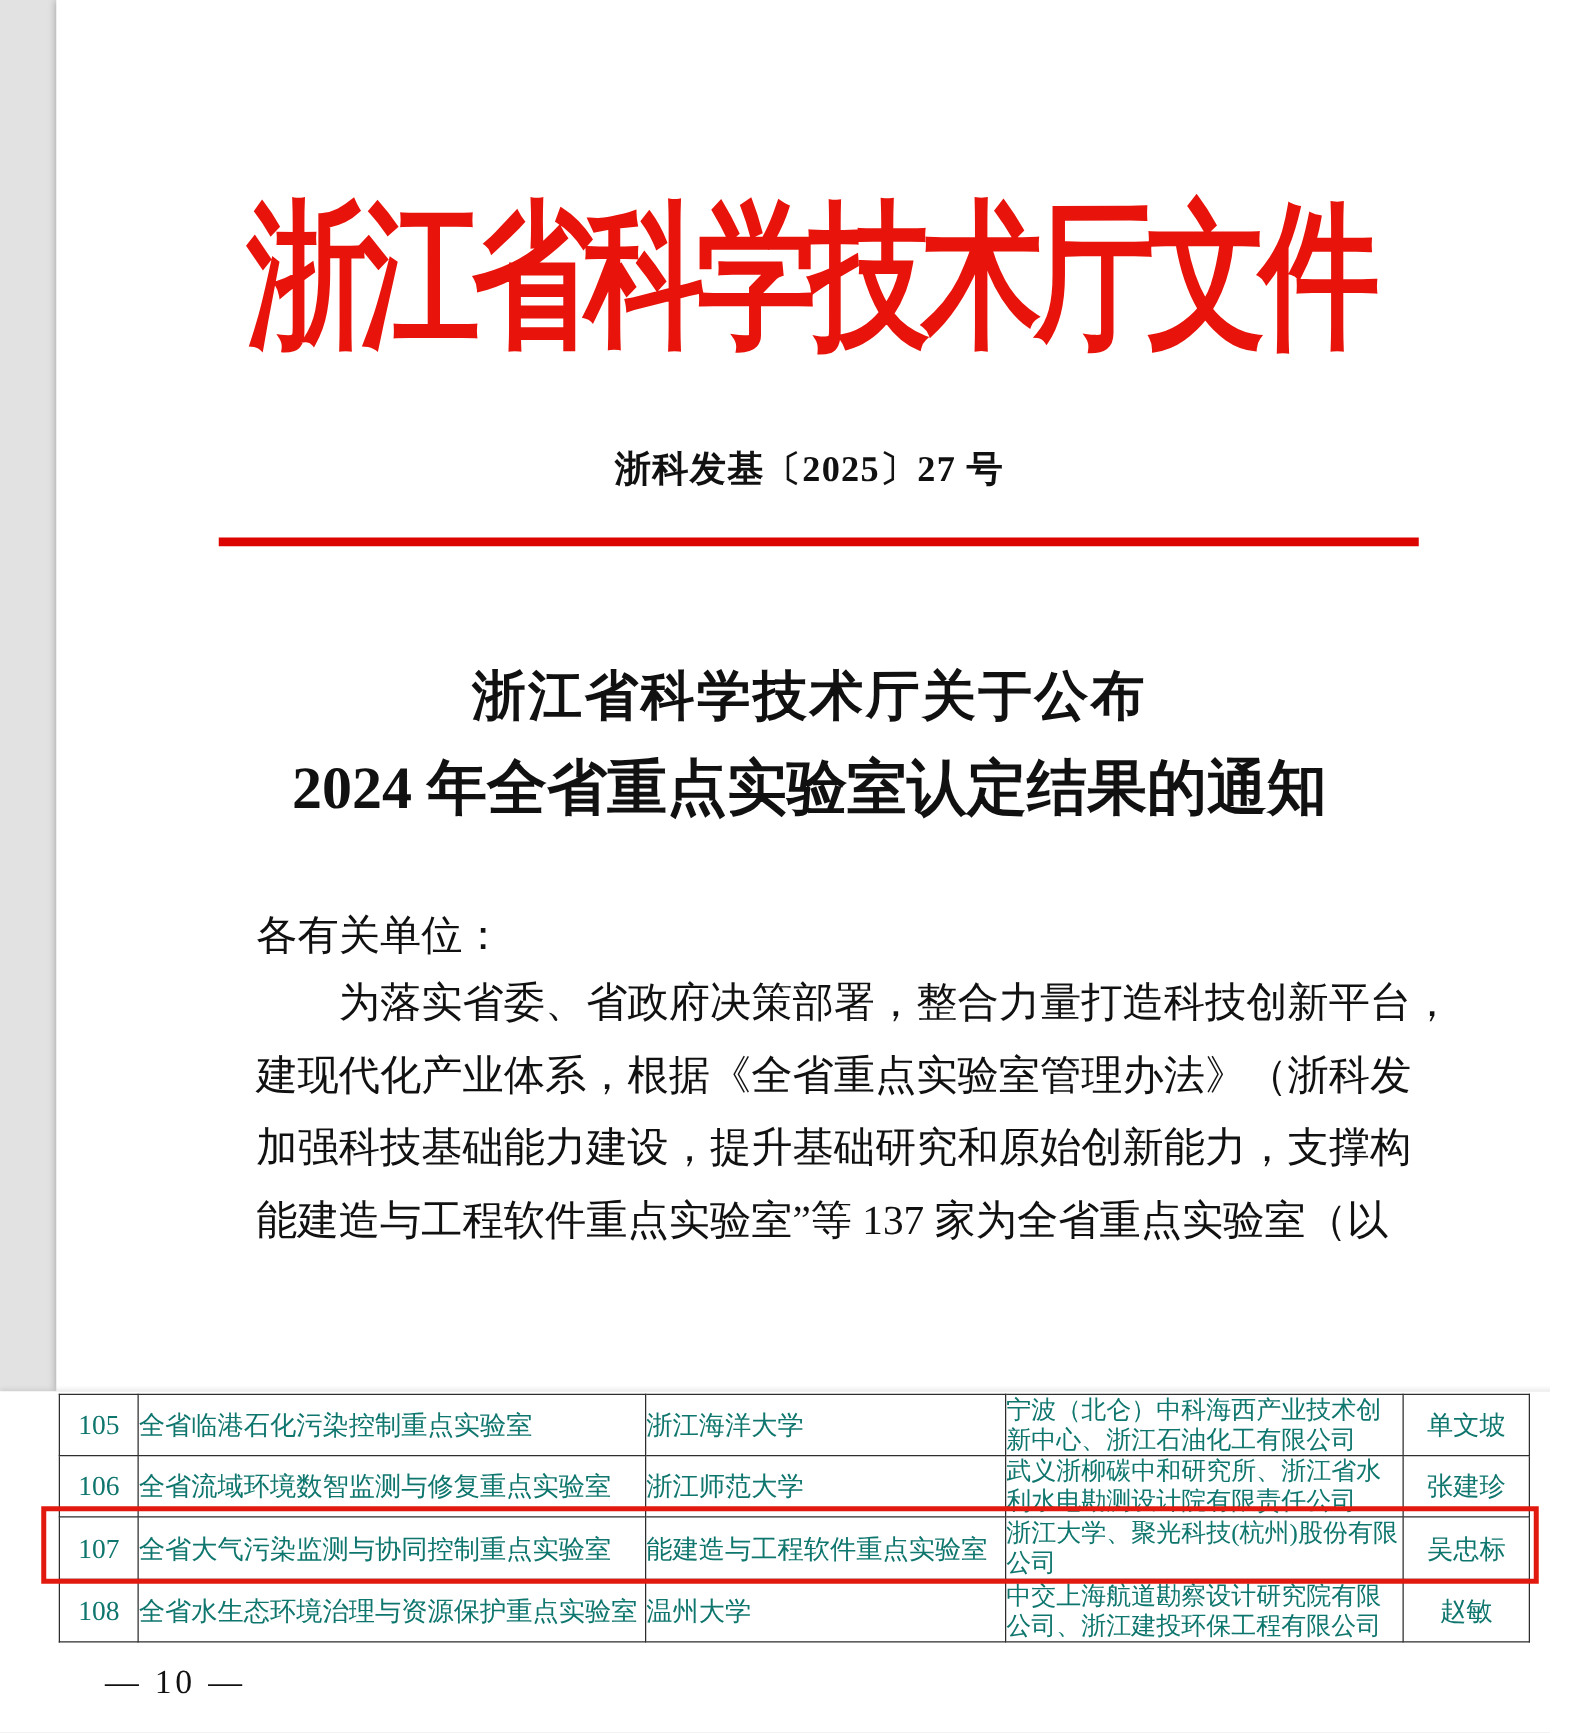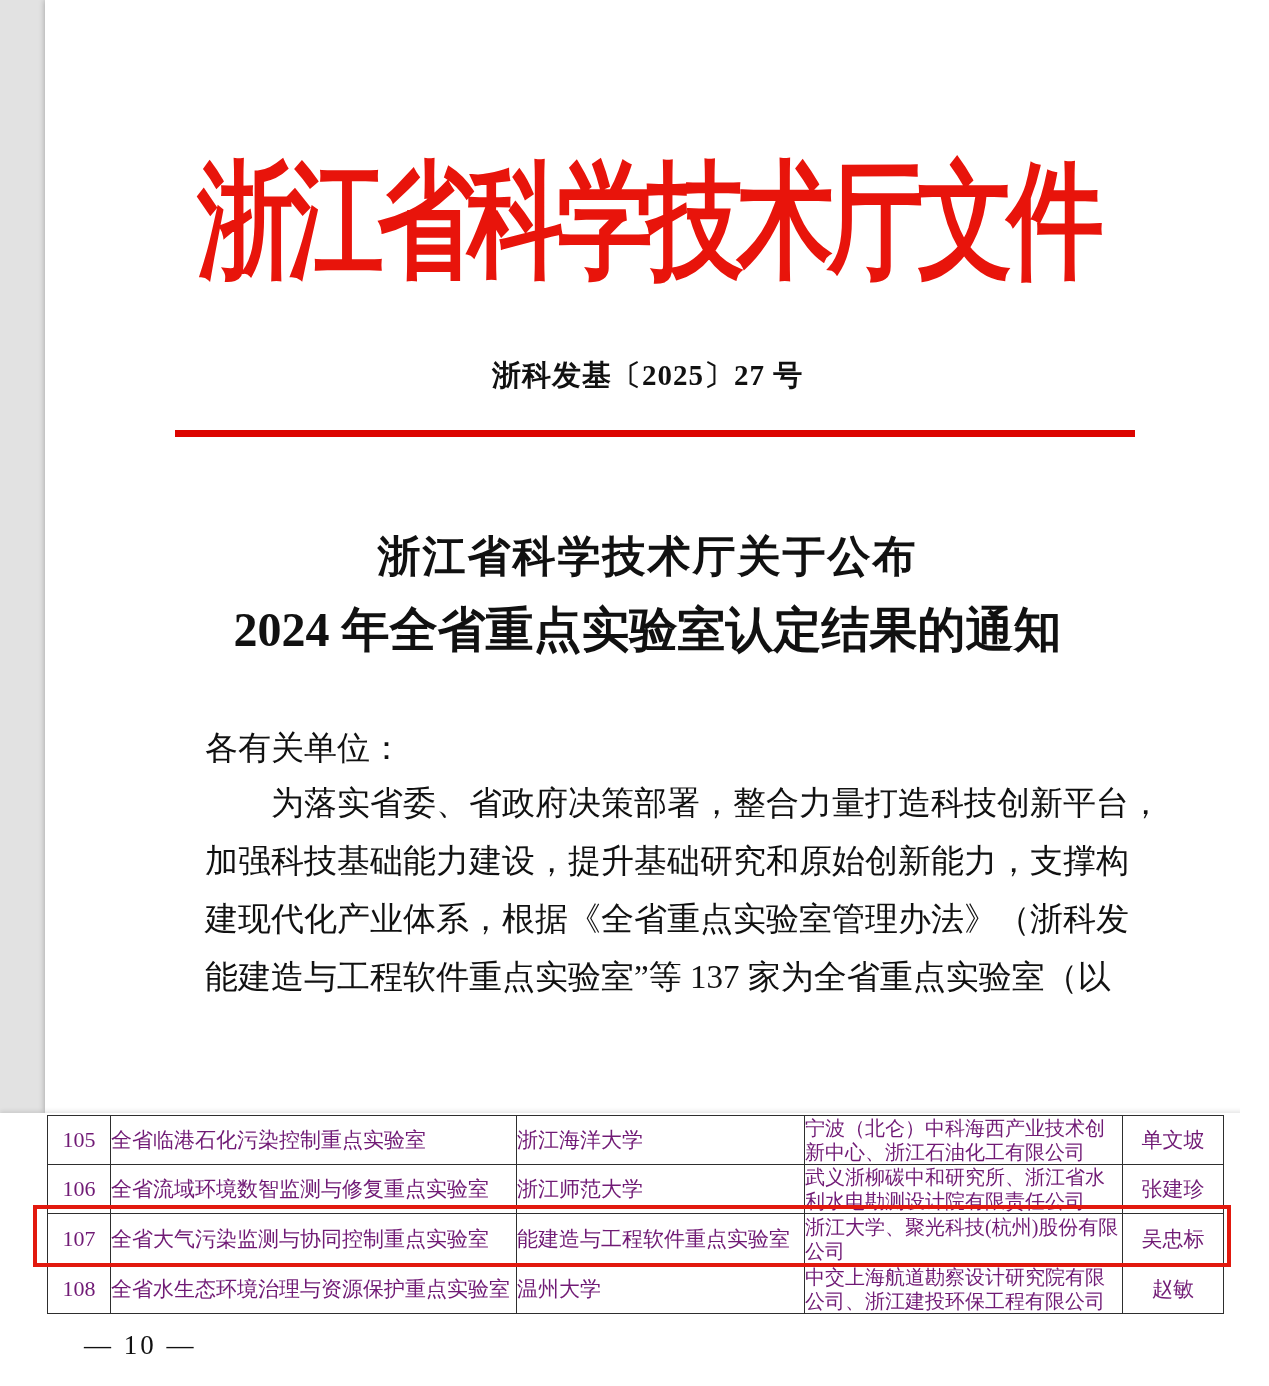--- a/index.html
+++ b/index.html
@@ -56,21 +56,21 @@
   }
   .body-lines{
     position:absolute;left:205px;top:774px;width:935px;
     font-size:33px;line-height:58px;
   }
   .body-lines .line{white-space:nowrap;}
   .body-lines .line.indent{text-indent:66px;}
   .results-table{position:absolute;left:47px;top:1115px;}
   table.doc-table{
     border-collapse:collapse;table-layout:fixed;width:1176px;
-    font-size:21px;color:#701a75;
+    font-size:21px;color:#0f766e;
   }
   table.doc-table td{
     border:1.5px solid #2e2e2e;
     padding:0;
     overflow:hidden;
     vertical-align:middle;
   }
   table.doc-table tr:nth-child(1){height:48px;}
   table.doc-table tr:nth-child(2){height:49px;}
   table.doc-table tr:nth-child(3){height:50px;}
@@ -105,22 +105,22 @@
 
   <div class="red-rule"></div>
 
   <div class="notice-line1">浙江省科学技术厅关于公布</div>
   <div class="notice-line2">2024 年全省重点实验室认定结果的通知</div>
 
   <div class="salutation">各有关单位：</div>
 
   <div class="body-lines">
     <div class="line indent">为落实省委、省政府决策部署，整合力量打造科技创新平台，</div>
+    <div class="line">建现代化产业体系，根据《全省重点实验室管理办法》（浙科发</div>
     <div class="line">加强科技基础能力建设，提升基础研究和原始创新能力，支撑构</div>
-    <div class="line">建现代化产业体系，根据《全省重点实验室管理办法》（浙科发</div>
     <div class="line">能建造与工程软件重点实验室”等 137 家为全省重点实验室（以</div>
   </div>
 
   <div class="results-table">
     <table class="doc-table">
       <colgroup>
         <col style="width:63px">
         <col style="width:406px">
         <col style="width:288px">
         <col style="width:318px">

